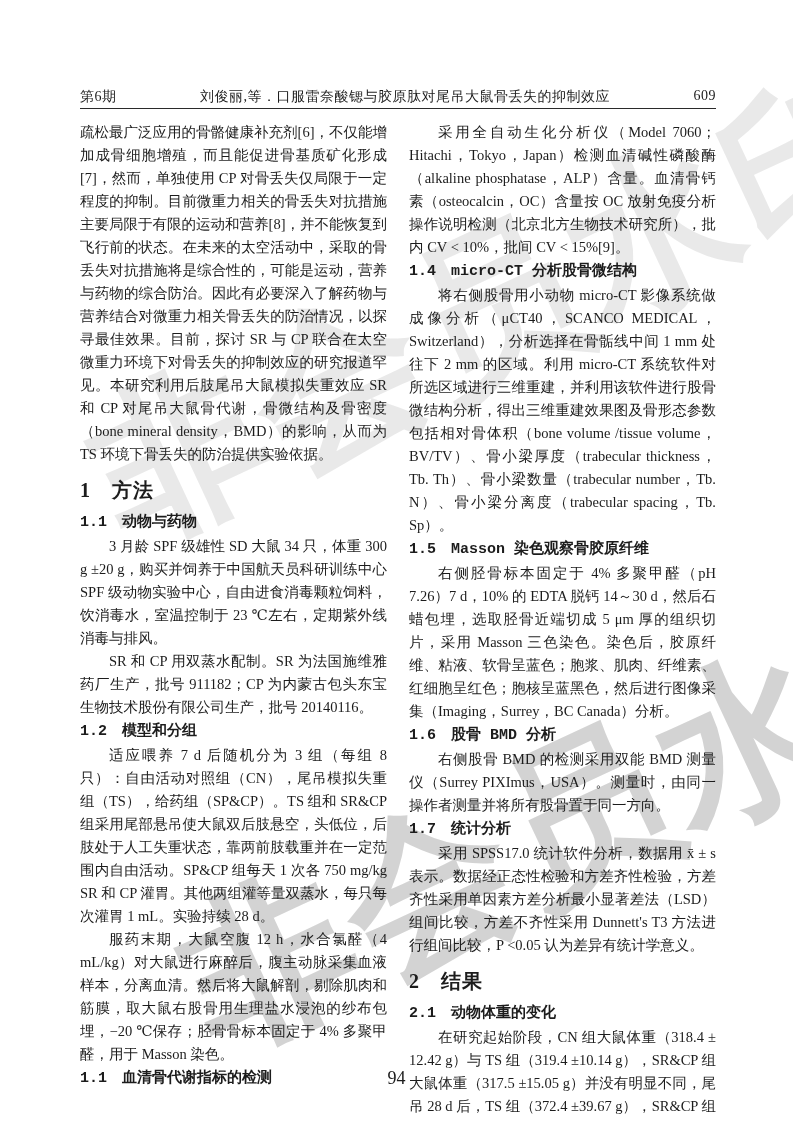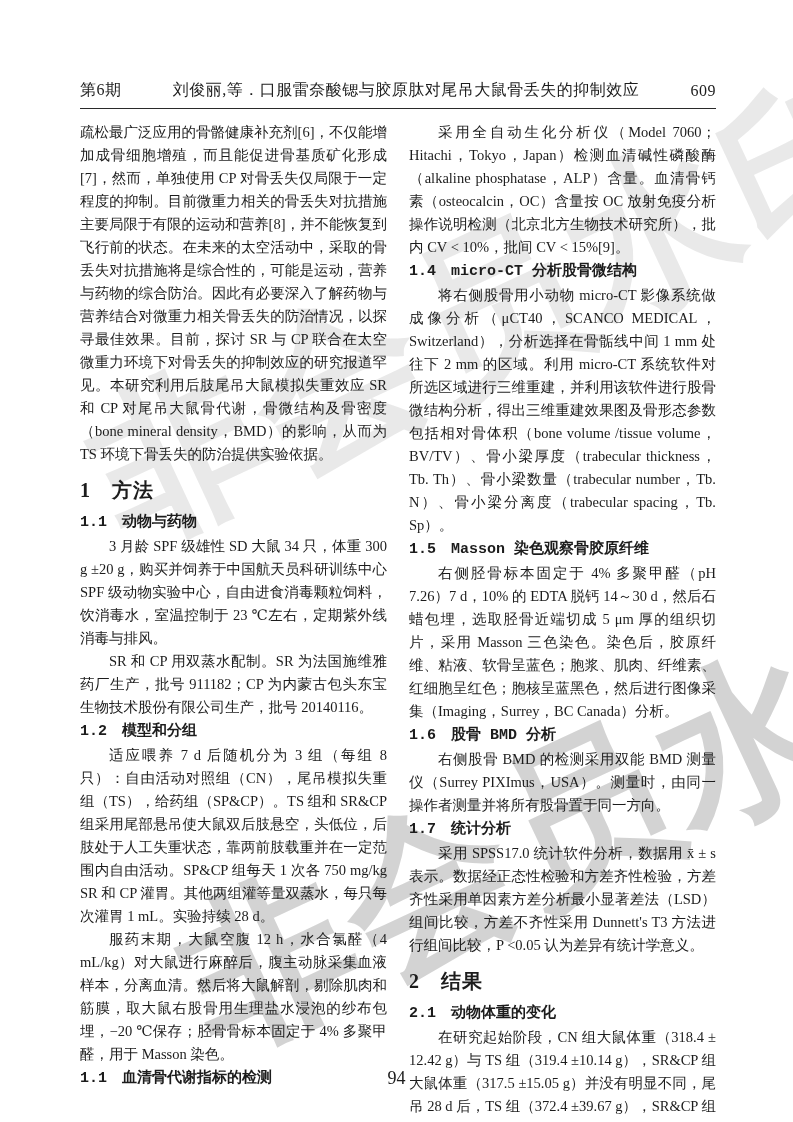--- a/index.html
+++ b/index.html
@@ -5,23 +5,23 @@
   html,body{margin:0;padding:0;}
   body{
     width:793px;height:1122px;position:relative;overflow:hidden;
     background:#ffffff;color:#1c1c1c;
     font-family:"Liberation Serif","DejaVu Serif",serif;
   }
   .page{position:absolute;inset:0;background:#ffffff;overflow:hidden;}
 
   
   .header{
-    position:absolute;top:80px;left:80px;width:636px;
-    display:flex;justify-content:space-between;align-items:center;
-    font-size:16px;letter-spacing:.5px;
+    position:absolute;top:88px;left:80px;width:636px;
+    display:flex;justify-content:space-between;align-items:flex-start;
+    font-size:14px;letter-spacing:.5px;
   }
   .header .issue{flex:0 0 auto;}
   .header .title{flex:1 1 auto;text-align:center;padding:0 10px;}
   .header .pageno{flex:0 0 auto;}
   .header-rule{
     position:absolute;top:108px;left:80px;width:636px;height:0;
     border-top:1.6px solid #2a2a2a;
   }
 
   

